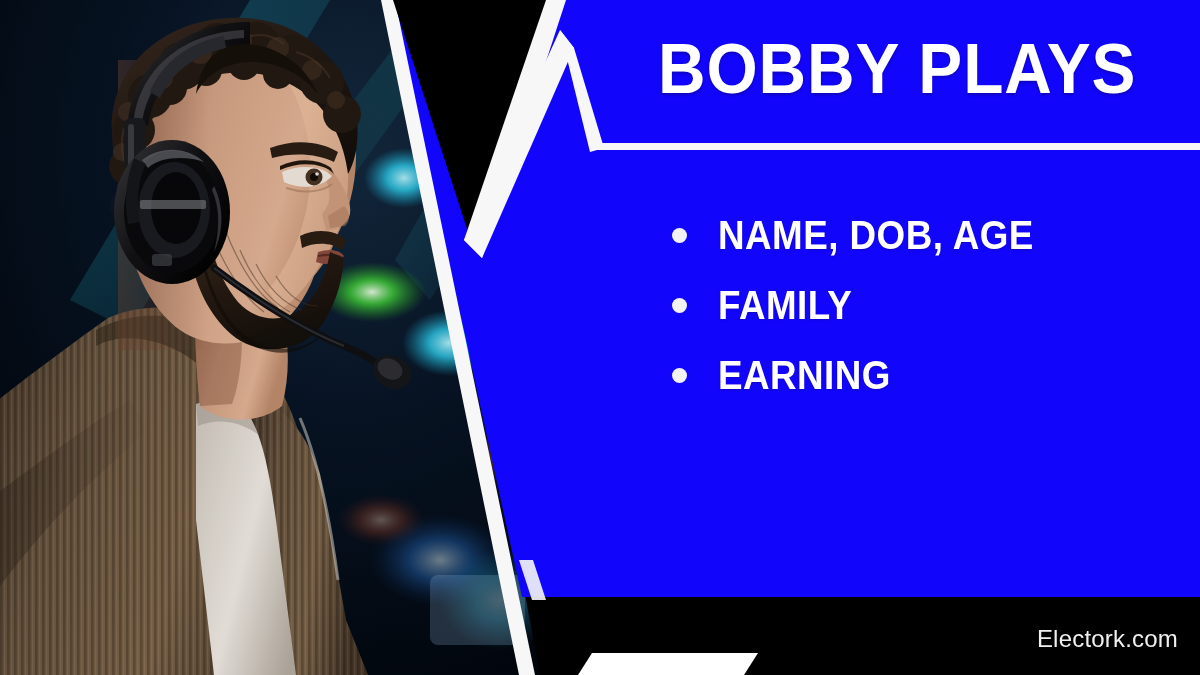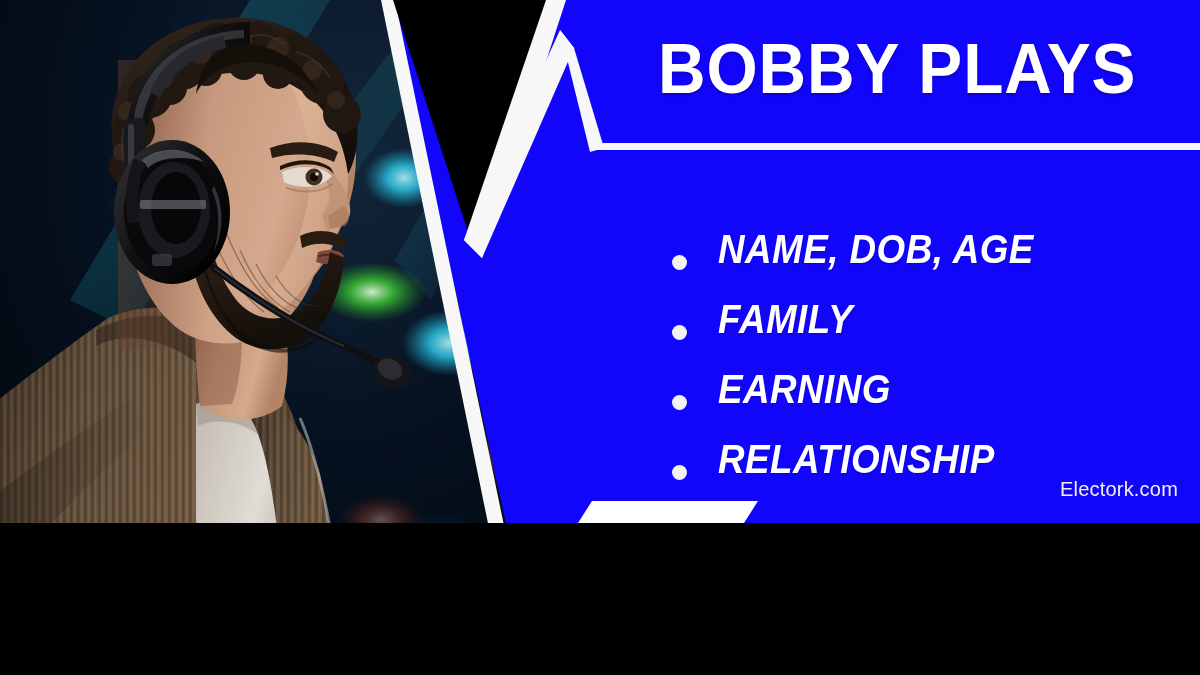--- a/index.html
+++ b/index.html
@@ -6,21 +6,21 @@
   * { margin:0; padding:0; box-sizing:border-box; }
   html, body {
     width:1200px; height:675px;
     background:#000;
     font-family:"Liberation Sans", sans-serif;
     overflow:hidden;
   }
 
   #stage {
     position:relative;
-    width:1200px; height:523px;
+    width:1200px; height:675px;
     background:#000000;
     overflow:hidden;
   }
 
   
   .photo-wrap {
     position:absolute;
     left:0; top:0;
     width:560px; height:675px;
     overflow:hidden;
@@ -67,23 +67,22 @@
 
   
   .bullets {
     position:absolute;
     left:672px; top:200px;
     width:520px;
     list-style:none;
   }
   .bullet-row {
     display:flex;
-    align-items:flex-end;
+    align-items:center;
     height:70px;
-    font-style:italic;
   }
   .dot {
     width:15px; height:15px;
     border-radius:50%;
     background:#f2f2f2;
     flex:0 0 auto;
     margin-right:31px;
   }
   .bullet-text {
     color:#ffffff;
@@ -97,21 +96,21 @@
     white-space:nowrap;
     text-shadow:0 1px 2px rgba(0,0,0,.2);
   }
 
   
   .watermark {
     position:absolute;
     right:22px; bottom:22px;
     color:#f0f0f0;
     font-family:"Liberation Sans", sans-serif;
-    font-size:20px;
+    font-size:24px;
     font-weight:400;
     letter-spacing:0.2px;
   }
 
   
   .bottom-bar {
     position:absolute;
     left:578px; bottom:0;
     width:180px; height:22px;
     background:#ffffff;
@@ -398,23 +397,19 @@
       <span class="bullet-text">NAME, DOB, AGE</span>
     </li>
     <li class="bullet-row">
       <span class="dot"></span>
       <span class="bullet-text">FAMILY</span>
     </li>
     <li class="bullet-row">
       <span class="dot"></span>
       <span class="bullet-text">EARNING</span>
     </li>
-    <li class="bullet-row">
-      <span class="dot"></span>
-      <span class="bullet-text">RELATIONSHIP</span>
-    </li>
   </ul>
 
   <div class="bottom-bar"></div>
 
   <div class="watermark">Electork.com</div>
 
 </div>
 
 </body></html>

